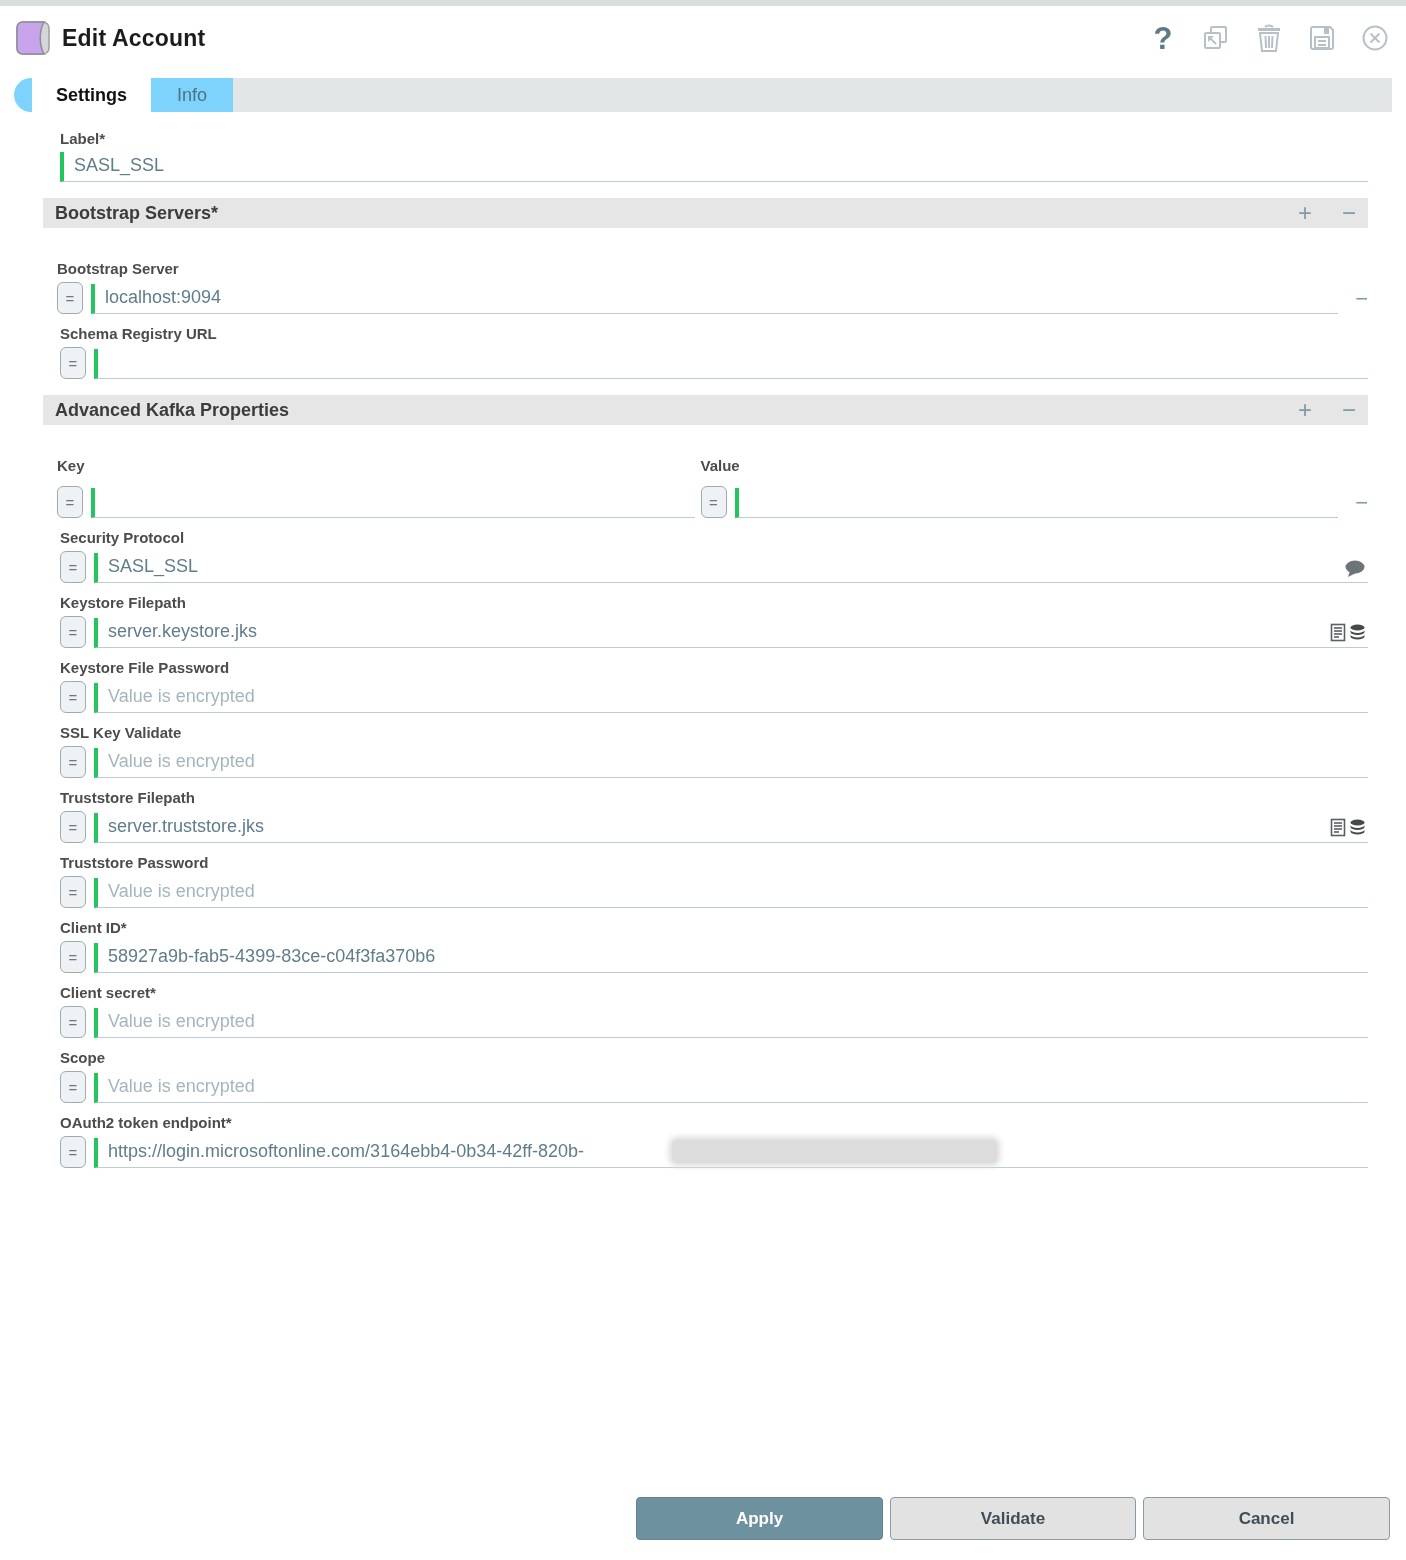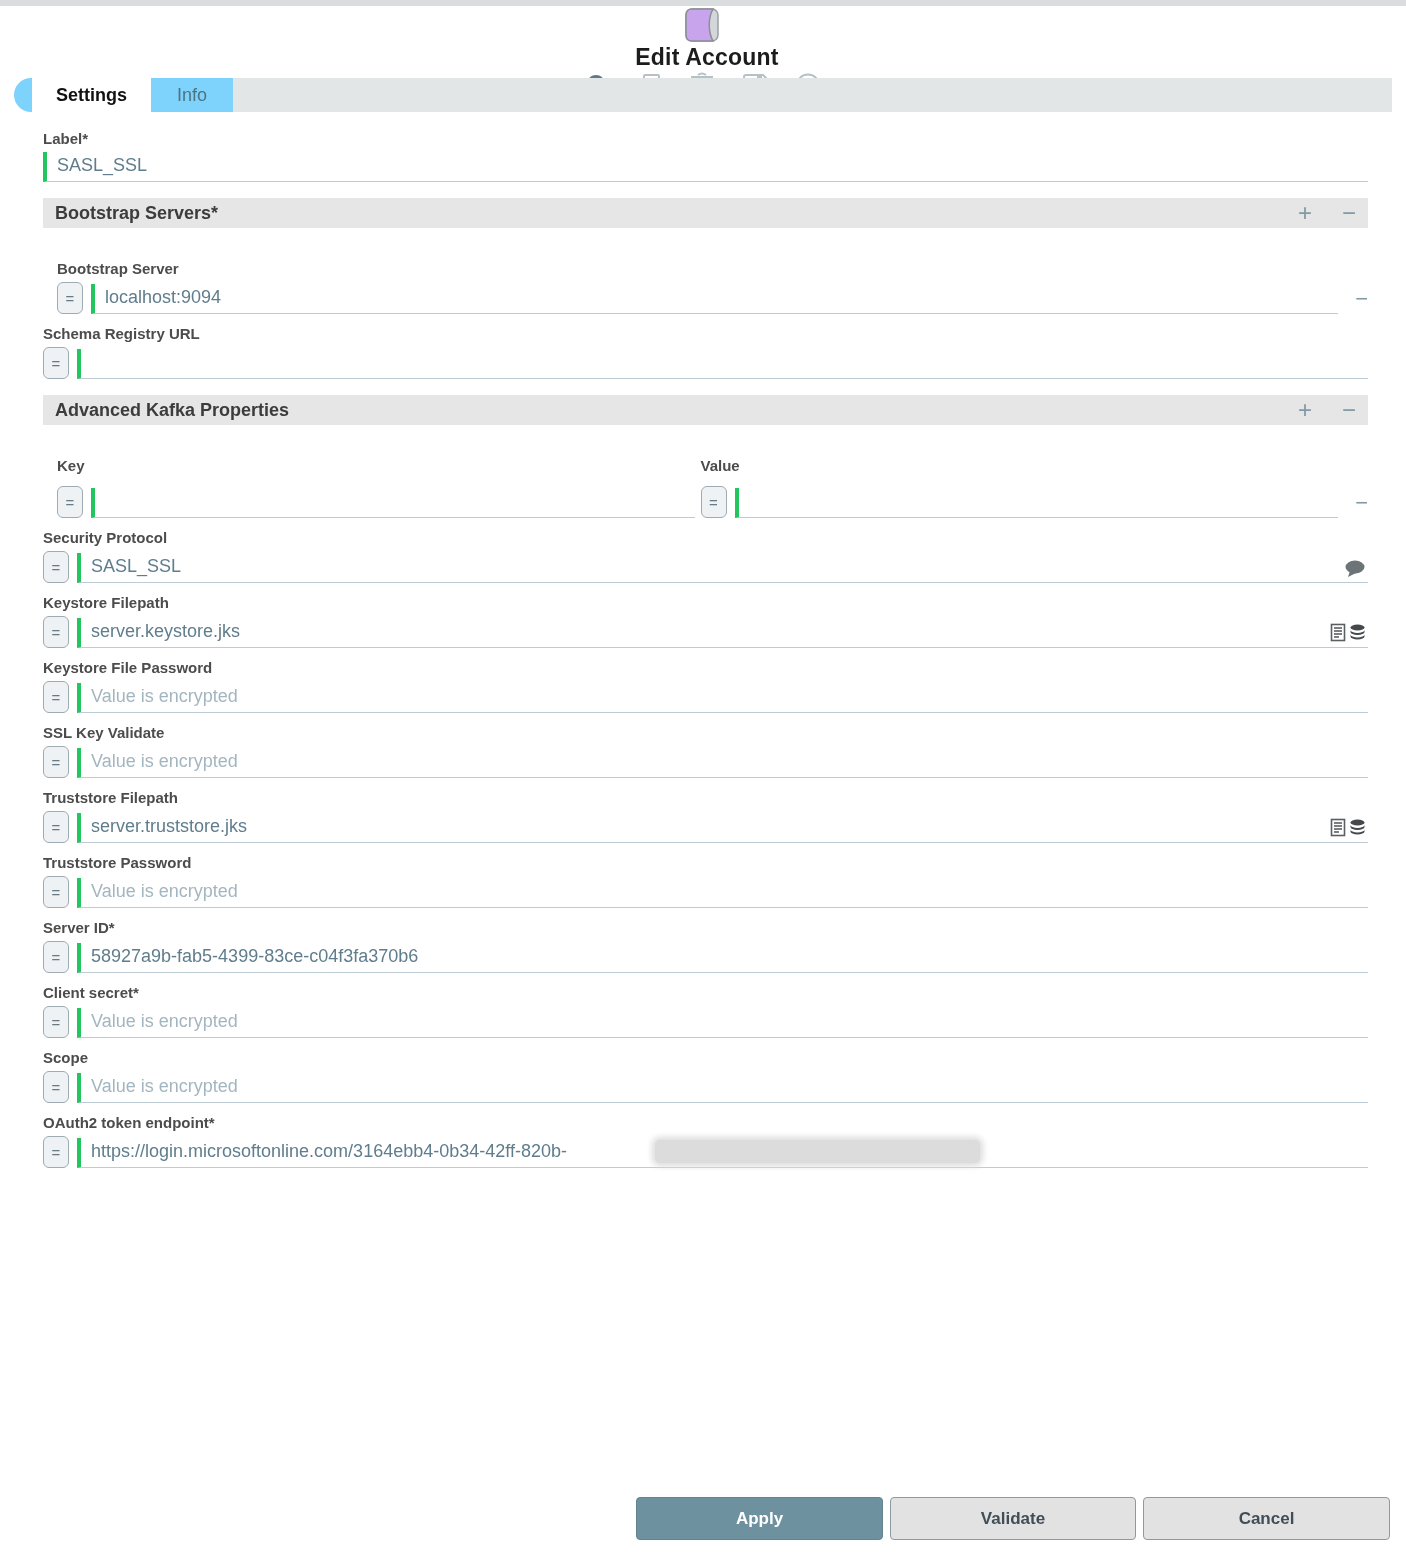--- a/index.html
+++ b/index.html
@@ -4,21 +4,21 @@
 <style>
   * { margin:0; padding:0; box-sizing:border-box; }
   html,body { background:#fff; }
   .page {
     position:relative; width:1406px; height:1560px; background:#fff;
     font-family:"Liberation Sans", sans-serif; overflow:hidden;
   }
   .top-strip { height:6px; background:#d9dddd; }
 
   
-  .hdr { display:flex; align-items:center; height:64px; padding:0 16px 0 14px;flex-direction:column; }
+  .hdr { display:flex; align-items:center; height:64px; padding:0 16px 0 14px; }
   .snap-icon { width:38px; height:38px; flex:0 0 auto; }
   .hdr-title { margin-left:10px; font-size:23px; font-weight:bold; color:#1c1c1c; letter-spacing:.2px; }
   .hdr-spacer { flex:1; }
   .hdr-icons { display:flex; align-items:center; gap:23px; }
   .hicon { width:30px; height:30px; display:flex; align-items:center; justify-content:center; cursor:pointer; }
   .help-glyph { font-size:31px; font-weight:bold; color:#5d7a88; line-height:1; }
 
   
   .tabbar {
     margin:8px 14px 0 14px; height:34px; background:#7dd3fc;
@@ -40,21 +40,21 @@
     padding:0 8px 2px 10px; background:transparent;
   }
   .finput::placeholder { color:#a3b6c0; opacity:1; }
   .frow { display:flex; align-items:flex-end; position:relative; }
   .eq {
     width:26px; height:32px; flex:0 0 auto; margin-right:8px;
     background:#eef2f4; border:1px solid #9fabb2; border-radius:6px;
     font-size:15px; color:#6a7a85; cursor:pointer; line-height:1;
     font-family:"Liberation Sans", sans-serif;
   }
-  .fgroup { margin-bottom:11px; }
+  .fgroup { margin-bottom:11px;margin-left:17px; }
   .row-minus {
     flex:0 0 30px; text-align:right; font-size:22px; color:#7f99a5;
     line-height:30px; cursor:pointer; user-select:none;
   }
   .row-icons { position:absolute; right:2px; bottom:6px; display:flex; gap:3px; align-items:center; }
 
   
   .sect {
     height:30px; background:#e6e6e6; display:flex; align-items:center;
     padding:0 12px; margin:16px 0 6px 0;
@@ -280,21 +280,21 @@
 
     <div class="fgroup">
       <div class="flabel">Truststore Password</div>
       <div class="frow">
         <button class="eq">=</button>
         <input class="finput" placeholder="Value is encrypted" style="">
       </div>
     </div>
 
     <div class="fgroup">
-      <div class="flabel">Server ID*</div>
+      <div class="flabel">Client ID*</div>
       <div class="frow">
         <button class="eq">=</button>
         <input class="finput" value="58927a9b-fab5-4399-83ce-c04f3fa370b6" style="">
       </div>
     </div>
 
     <div class="fgroup">
       <div class="flabel">Client secret*</div>
       <div class="frow">
         <button class="eq">=</button>

